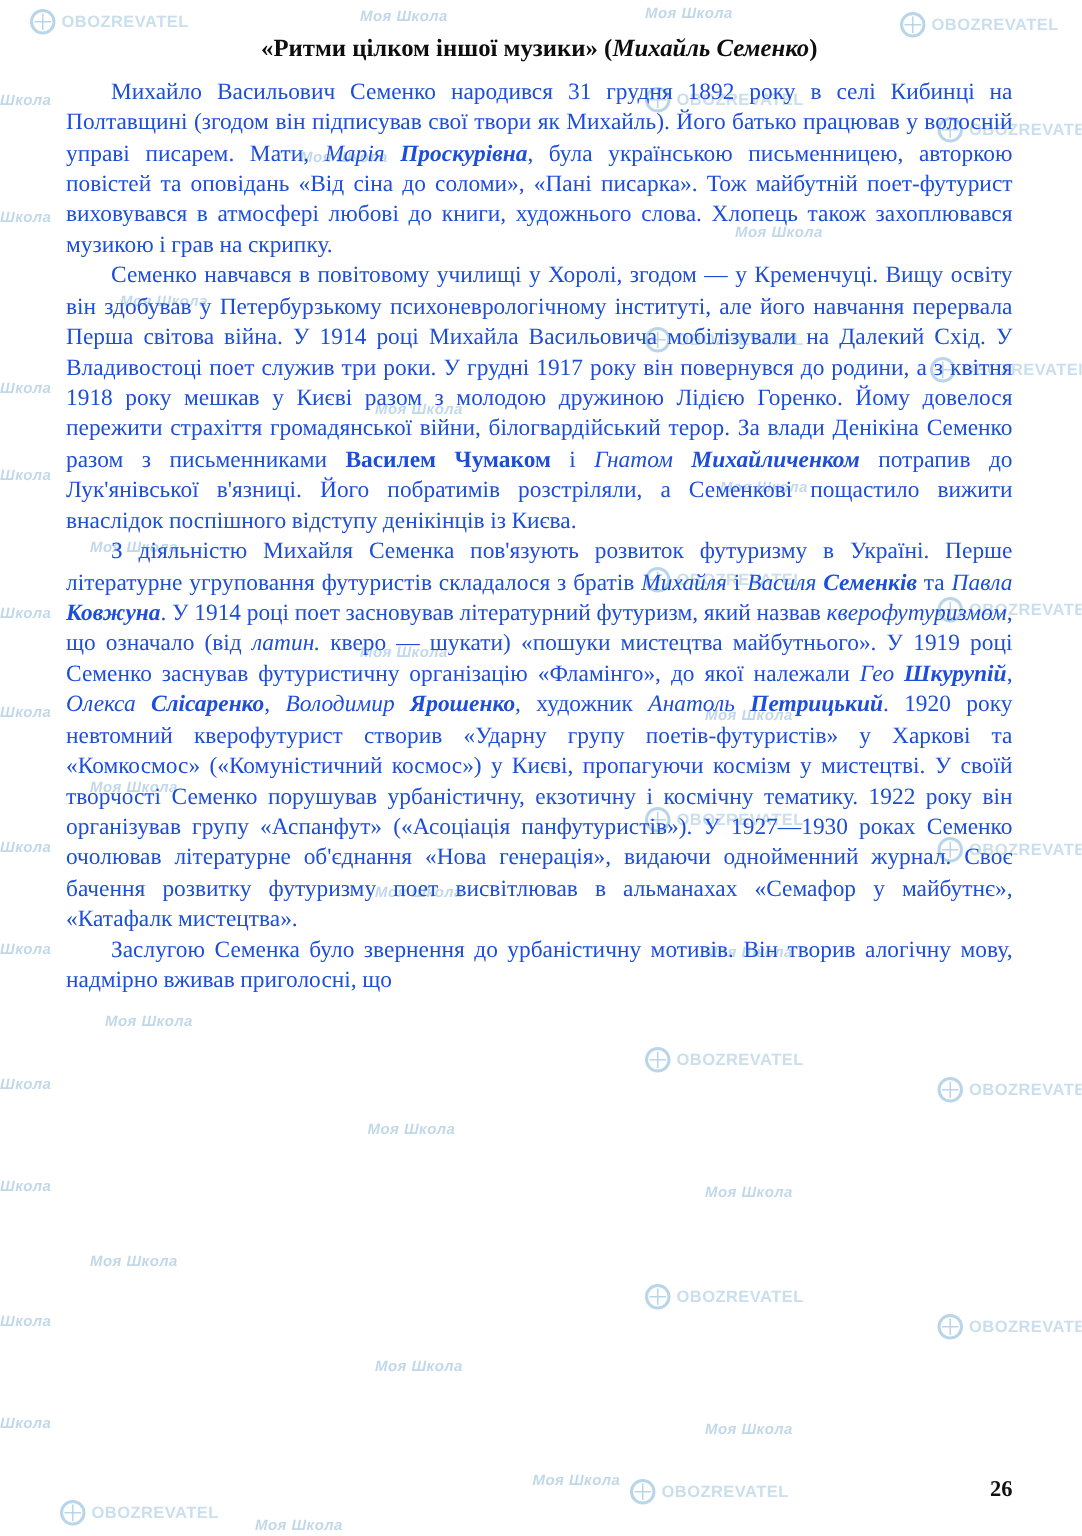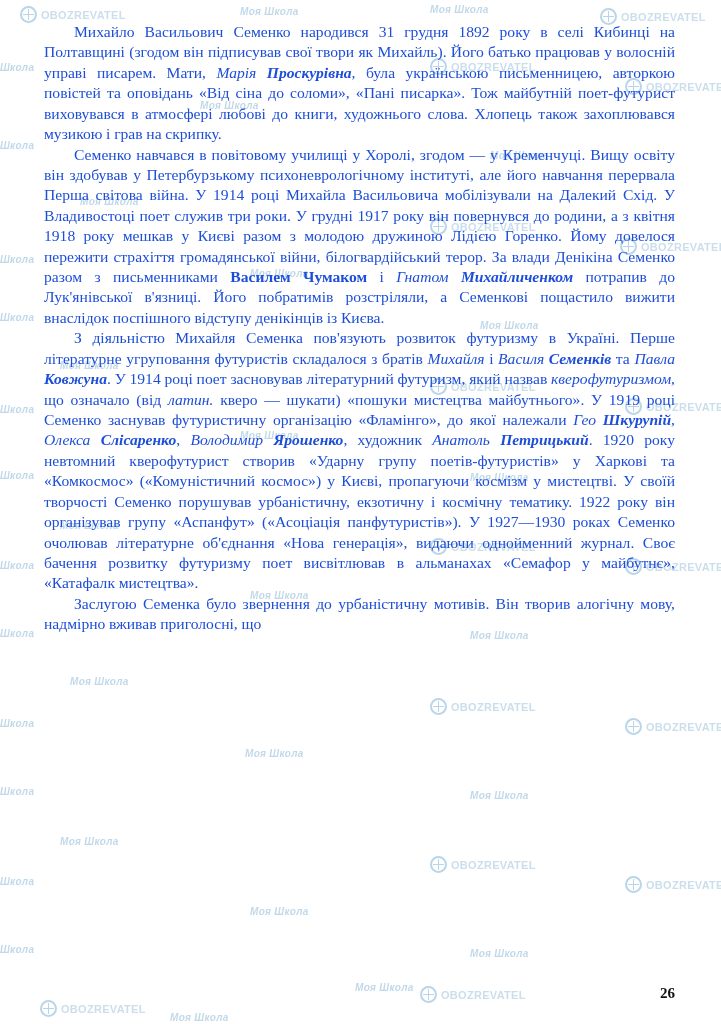--- a/index.html
+++ b/index.html
@@ -277,20 +277,23 @@
     <div class="wm mid" style="left: 40px; top: 1000px;">
       <span class="globe"></span>
       <span>OBOZREVATEL</span>
     </div>
     <div class="wm small" style="left: 170px; top: 1012px;">
       <span class="mys">Моя Школа</span>
     </div>
   </div>
 
 <div id="page">
+  <h1 id="heading">
+    <span>«Ритми цілком іншої музики» (</span><span class="it">Михайль Семенко</span><span>)</span>
+  </h1>
   <div id="body-text">
       <p class="para">Михайло Васильович Семенко народився 31 грудня 1892 року в селі Кибинці на Полтавщині (згодом він підписував свої твори як Михайль). Його батько працював у волосній управі писарем. Мати, <i>Марія <b>Проскурівна</b></i>, була українською письменницею, авторкою повістей та оповідань «Від сіна до соломи», «Пані писарка». Тож майбутній поет-футурист виховувався в атмосфері любові до книги, художнього слова. Хлопець також захоплювався музикою і грав на скрипку.</p>
       <p class="para">Семенко навчався в повітовому училищі у Хоролі, згодом — у Кременчуці. Вищу освіту він здобував у Петербурзькому психоневрологічному інституті, але його навчання перервала Перша світова війна. У 1914 році Михайла Васильовича мобілізували на Далекий Схід. У Владивостоці поет служив три роки. У грудні 1917 року він повернувся до родини, а з квітня 1918 року мешкав у Києві разом з молодою дружиною Лідією Горенко. Йому довелося пережити страхіття громадянської війни, білогвардійський терор. За влади Денікіна Семенко разом з письменниками <b>Василем Чумаком</b> і <i>Гнатом <b>Михайличенком</b></i> потрапив до Лук'янівської в'язниці. Його побратимів розстріляли, а Семенкові пощастило вижити внаслідок поспішного відступу денікінців із Києва.</p>
       <p class="para">З діяльністю Михайля Семенка пов'язують розвиток футуризму в Україні. Перше літературне угруповання футуристів складалося з братів <i>Михайля</i> і <i>Василя <b>Семенків</b></i> та <i>Павла <b>Ковжуна</b></i>. У 1914 році поет засновував літературний футуризм, який назвав <i>кверофутуризмом</i>, що означало (від <i>латин.</i> кверо — шукати) «пошуки мистецтва майбутнього». У 1919 році Семенко заснував футуристичну організацію «Фламінго», до якої належали <i>Гео <b>Шкурупій</b></i>, <i>Олекса <b>Слісаренко</b></i>, <i>Володимир <b>Ярошенко</b></i>, художник <i>Анатоль <b>Петрицький</b></i>. 1920 року невтомний кверофутурист створив «Ударну групу поетів-футуристів» у Харкові та «Комкосмос» («Комуністичний космос») у Києві, пропагуючи космізм у мистецтві. У своїй творчості Семенко порушував урбаністичну, екзотичну і космічну тематику. 1922 року він організував групу «Аспанфут» («Асоціація панфутуристів»). У 1927—1930 роках Семенко очолював літературне об'єднання «Нова генерація», видаючи однойменний журнал. Своє бачення розвитку футуризму поет висвітлював в альманахах «Семафор у майбутнє», «Катафалк мистецтва».</p>
       <p class="para">Заслугою Семенка було звернення до урбаністичну мотивів. Він творив алогічну мову, надмірно вживав приголосні, що</p>
     </div>
 </div>
 
 <div id="folio">26</div>
 

